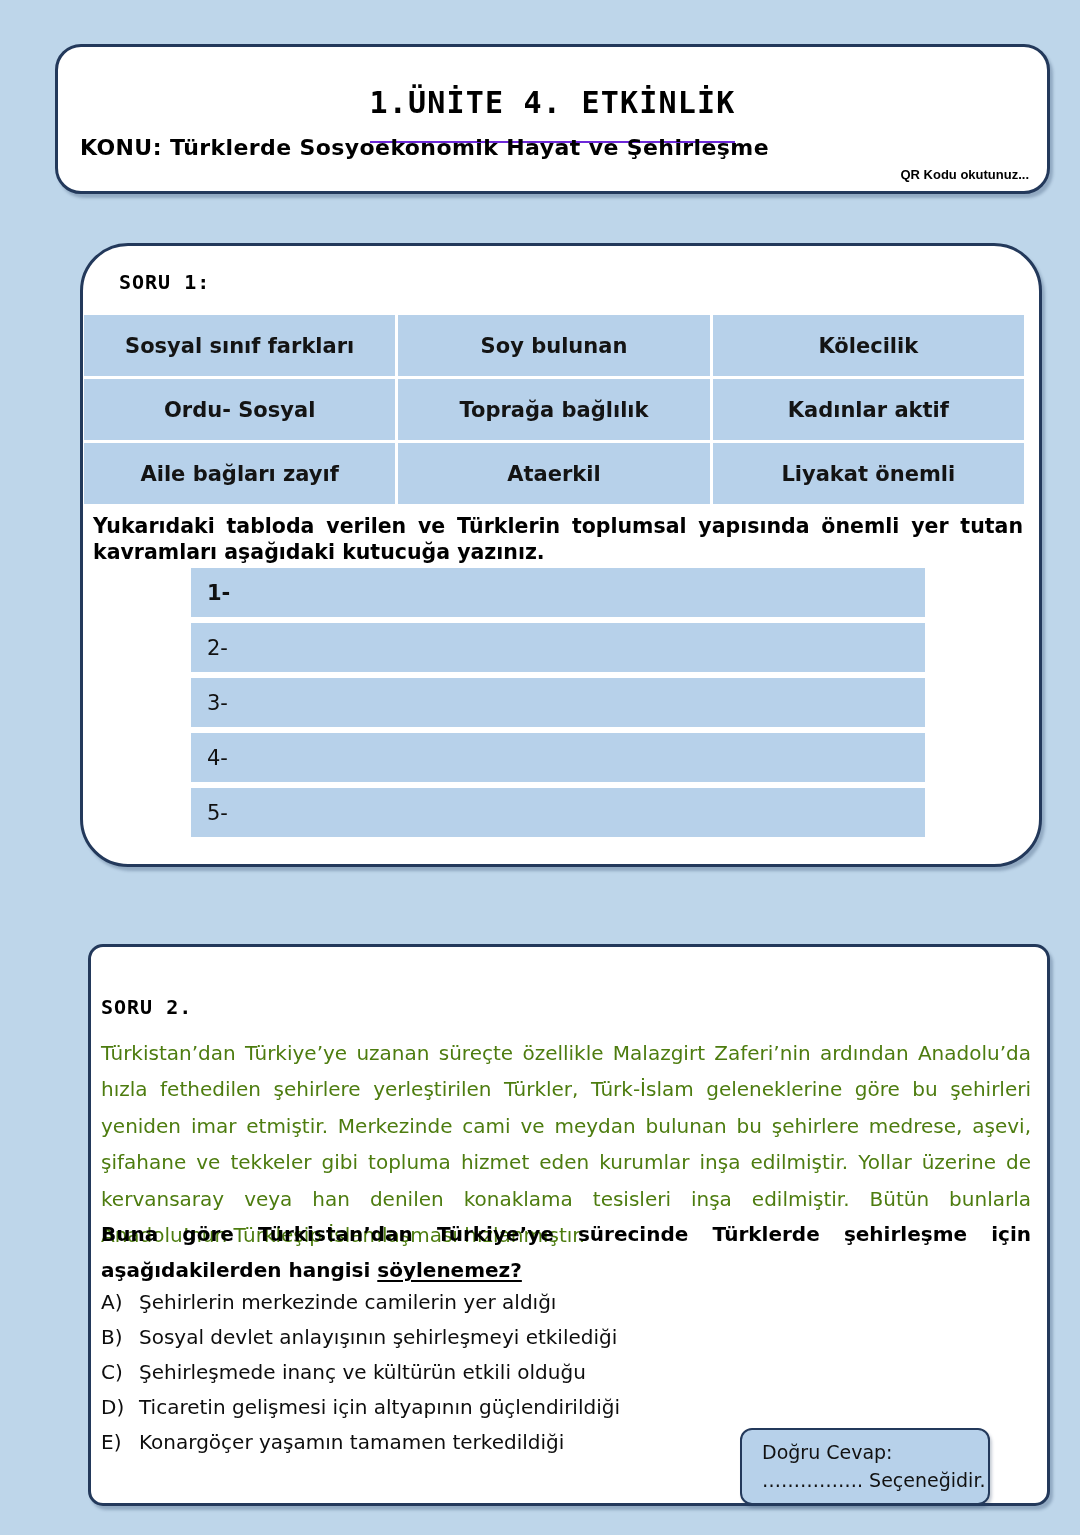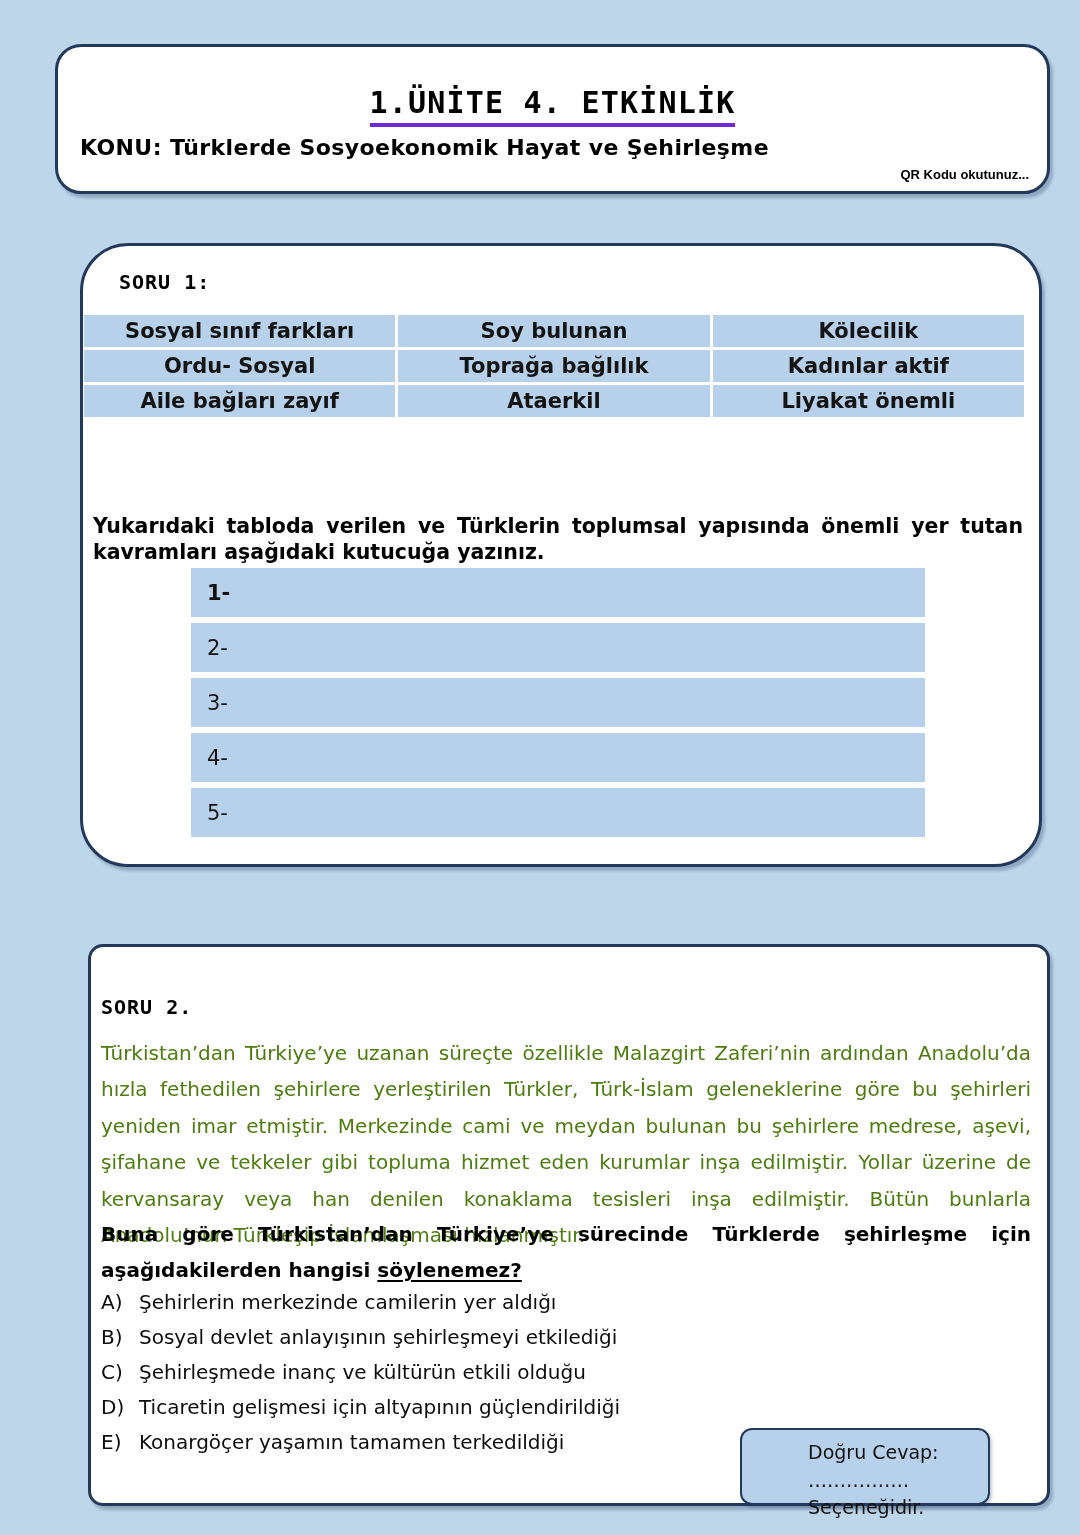--- a/index.html
+++ b/index.html
@@ -43,22 +43,22 @@
     right: 0;
     top: 38px;
     text-align: center;
     font-size: 30px;
     font-weight: bold;
     letter-spacing: 1.2px;
     color: #000;
     font-family: "DejaVu Sans Mono", monospace;
   }
   .title span {
-    border-bottom: 4px solid #6d28d9;
-    padding-bottom: 3px;
+    border-bottom: 2px solid #6d28d9;
+    padding-bottom: 21px;
   }
   .konu {
     position: absolute;
     left: 22px;
     top: 88px;
     font-size: 22px;
     font-weight: bold;
     letter-spacing: 0.4px;
     color: #000;
     font-family: "DejaVu Sans", sans-serif;
@@ -95,21 +95,21 @@
   .concept-table {
     position: absolute;
     left: -2px;
     top: 66px;
     width: 946px;
     border-collapse: separate;
     border-spacing: 3px;
   }
   .concept-table td {
     background: #b7d1ea;
-    height: 32px;
+    height: 61px;
     text-align: center;
     vertical-align: middle;
     font-size: 21px;
     font-weight: bold;
     color: #141414;
     font-family: "DejaVu Sans", sans-serif;
     padding: 0 12px;
     width: 33.33%;
   }
 
@@ -220,21 +220,20 @@
     box-sizing: border-box;
     padding: 9px 0 0 20px;
     box-shadow: 2px 3px 3px rgba(30,55,90,0.25);
     z-index: 5;
   }
   #dogru-cevap-box div {
     font-size: 19px;
     line-height: 1.45;
     color: #111;
     font-family: "DejaVu Sans", sans-serif;
-    margin-left: 46px;
   }
 </style>
 </head>
 <body>
 
 <div class="page">
 
   <div class="card" id="header-card">
     <div class="title">
       <span>1.ÜNİTE  4. ETKİNLİK</span>

